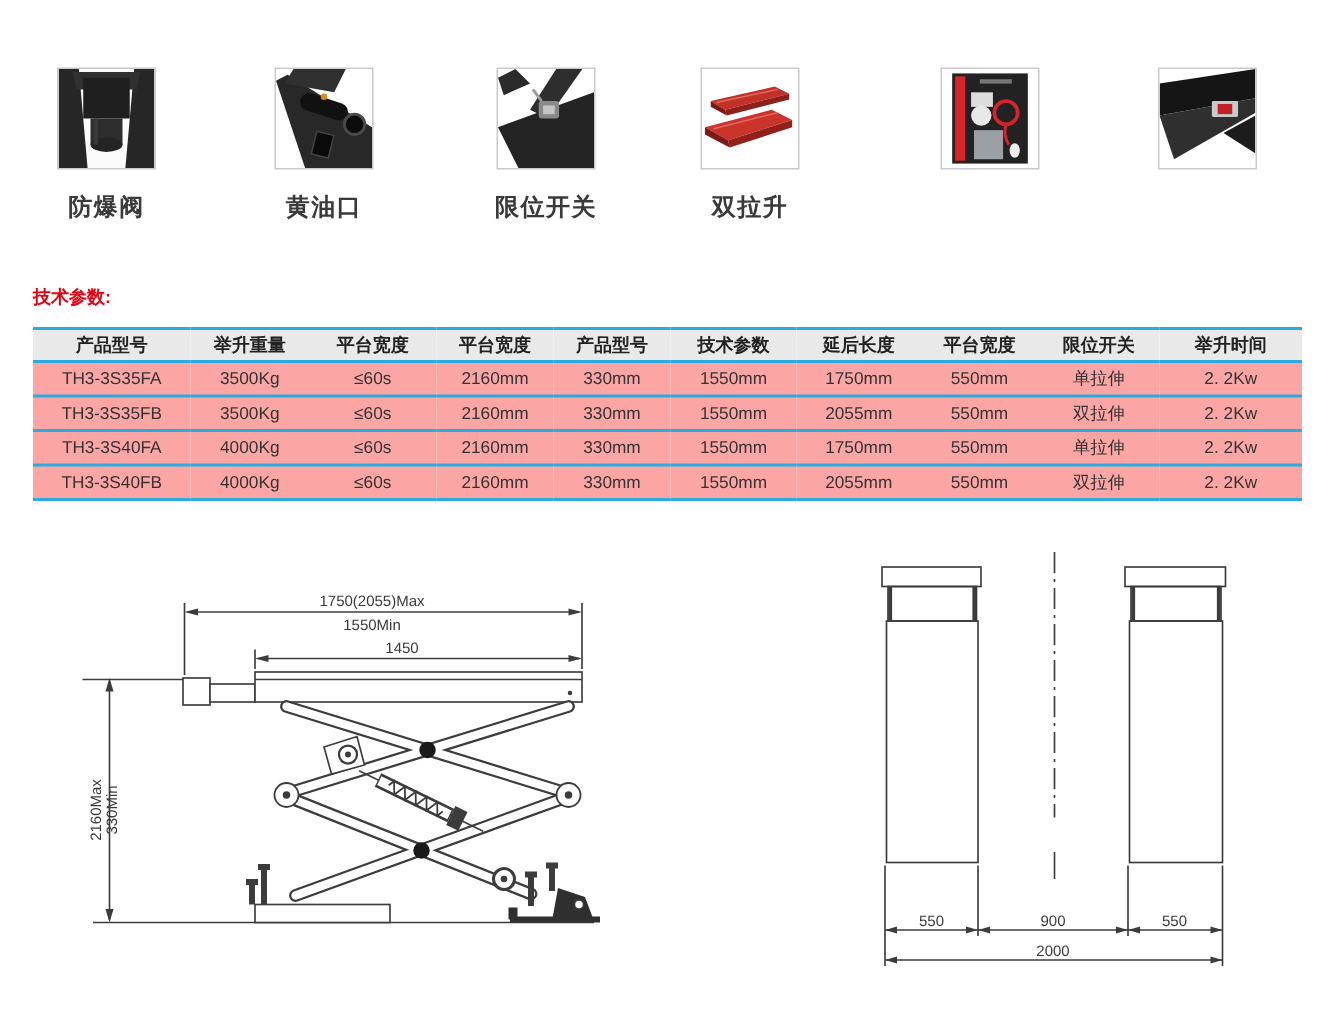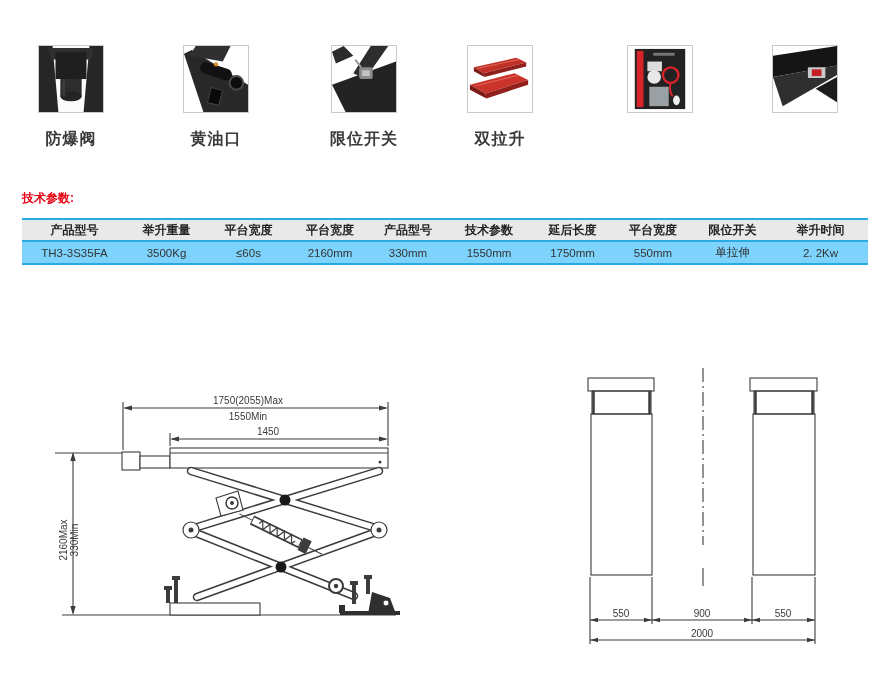--- a/index.html
+++ b/index.html
@@ -27,21 +27,21 @@
   table.specs{
     position:absolute;left:22px;top:218px;width:846px;
     border-collapse:collapse;table-layout:fixed;font-size:11.5px;
   }
   table.specs th{
     background:#e9e9e9;border-top:2px solid #29abe2;border-bottom:2px solid #29abe2;
     font-weight:bold;height:20px;font-size:12px;color:#222;text-align:center;
     padding:0;font-family:inherit;margin-left:29px;
   }
   table.specs td{
-    background:#7dd3fc;border-bottom:2px solid #29abe2;text-align:center;
+    background:#fca5a5;border-bottom:2px solid #29abe2;text-align:center;
     height:21px;padding:0;color:#333;
   }
   
   .drawing{position:absolute;}
   .dimtext{font-size:10px;fill:#3a3a3a;font-family:"Liberation Sans","DejaVu Sans",sans-serif;}
 </style>
 </head>
 <body>
 
 <div class="feature" style="left:11px">
@@ -174,20 +174,56 @@
       <td>3500Kg</td>
       <td>≤60s</td>
       <td>2160mm</td>
       <td>330mm</td>
       <td>1550mm</td>
       <td>1750mm</td>
       <td>550mm</td>
       <td>单拉伸</td>
       <td>2. 2Kw</td>
     </tr>
+    <tr>
+      <td>TH3-3S35FB</td>
+      <td>3500Kg</td>
+      <td>≤60s</td>
+      <td>2160mm</td>
+      <td>330mm</td>
+      <td>1550mm</td>
+      <td>2055mm</td>
+      <td>550mm</td>
+      <td>双拉伸</td>
+      <td>2. 2Kw</td>
+    </tr>
+    <tr>
+      <td>TH3-3S40FA</td>
+      <td>4000Kg</td>
+      <td>≤60s</td>
+      <td>2160mm</td>
+      <td>330mm</td>
+      <td>1550mm</td>
+      <td>1750mm</td>
+      <td>550mm</td>
+      <td>单拉伸</td>
+      <td>2. 2Kw</td>
+    </tr>
+    <tr>
+      <td>TH3-3S40FB</td>
+      <td>4000Kg</td>
+      <td>≤60s</td>
+      <td>2160mm</td>
+      <td>330mm</td>
+      <td>1550mm</td>
+      <td>2055mm</td>
+      <td>550mm</td>
+      <td>双拉伸</td>
+      <td>2. 2Kw</td>
+    </tr>
   </tbody>
 </table>
 
 <svg class="drawing" style="left:40px;top:372px" width="390" height="258" viewBox="0 0 390 258">
   <g stroke="#3c3c3c" fill="none" stroke-width="1.1">
 
     <line x1="22" y1="243" x2="356" y2="243"></line>
 
     <line x1="33" y1="82" x2="33" y2="241"></line>
     <line x1="15" y1="81" x2="82" y2="81"></line>

